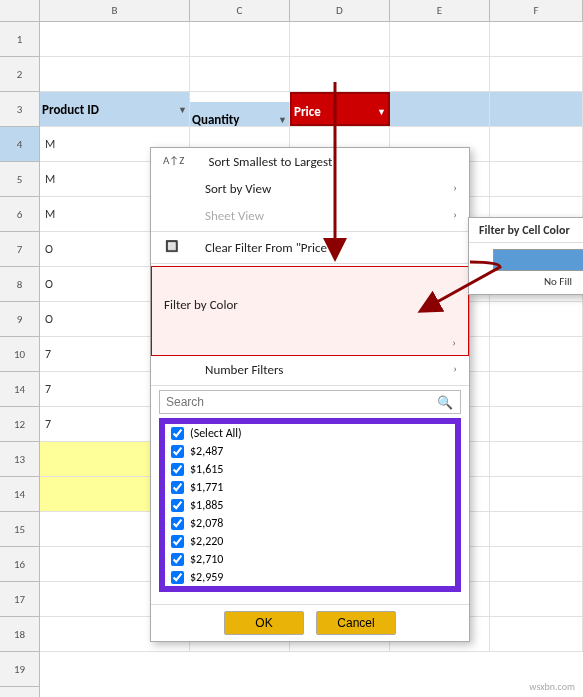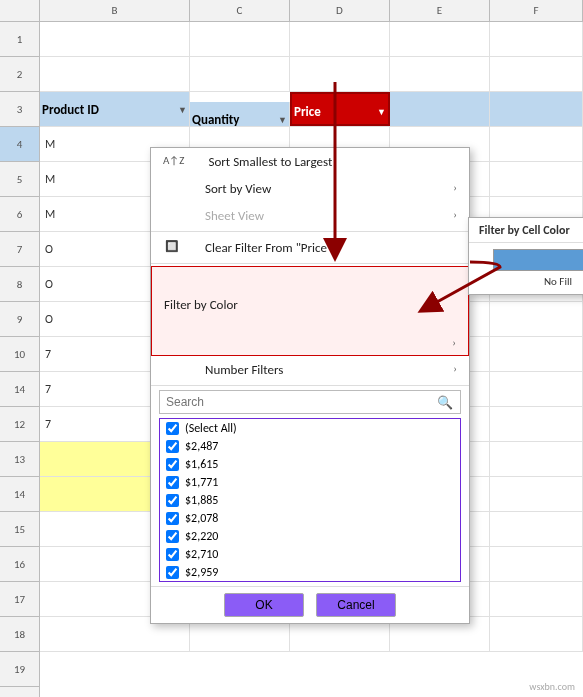--- a/index.html
+++ b/index.html
@@ -223,24 +223,24 @@
       color: #999;
     }
     .search-icon-span {
       padding: 0 6px;
       color: #888;
       font-size: 13px;
     }
 
     
     .checkbox-list {
-      margin: 0 8px 4px 8px;
+      margin: 0 8px 12px 8px;
       max-height: 175px;
       overflow-y: auto;
-      border: 1px solid #6d28d9;
+      border: 6px solid #6d28d9;
     }
     .checkbox-item {
       display: flex;
       align-items: center;
       padding: 2px 6px;
       gap: 6px;
       font-size: 12px;
       cursor: pointer;
     }
     .checkbox-item input[type="checkbox"] {
@@ -252,21 +252,21 @@
       display: flex;
       justify-content: center;
       gap: 12px;
       padding: 6px 8px;
       border-top: 1px solid #ddd;
     }
     .dialog-btn {
       width: 80px;
       padding: 4px 0;
       border: 1px solid #aaa;
-      background: #8b5cf6;
+      background: #eab308;
       cursor: pointer;
       font-size: 12px;
       border-radius: 2px;
     }
 
     
     .color-submenu {
       position: absolute;
       top: 195px;
       left: 428px;

